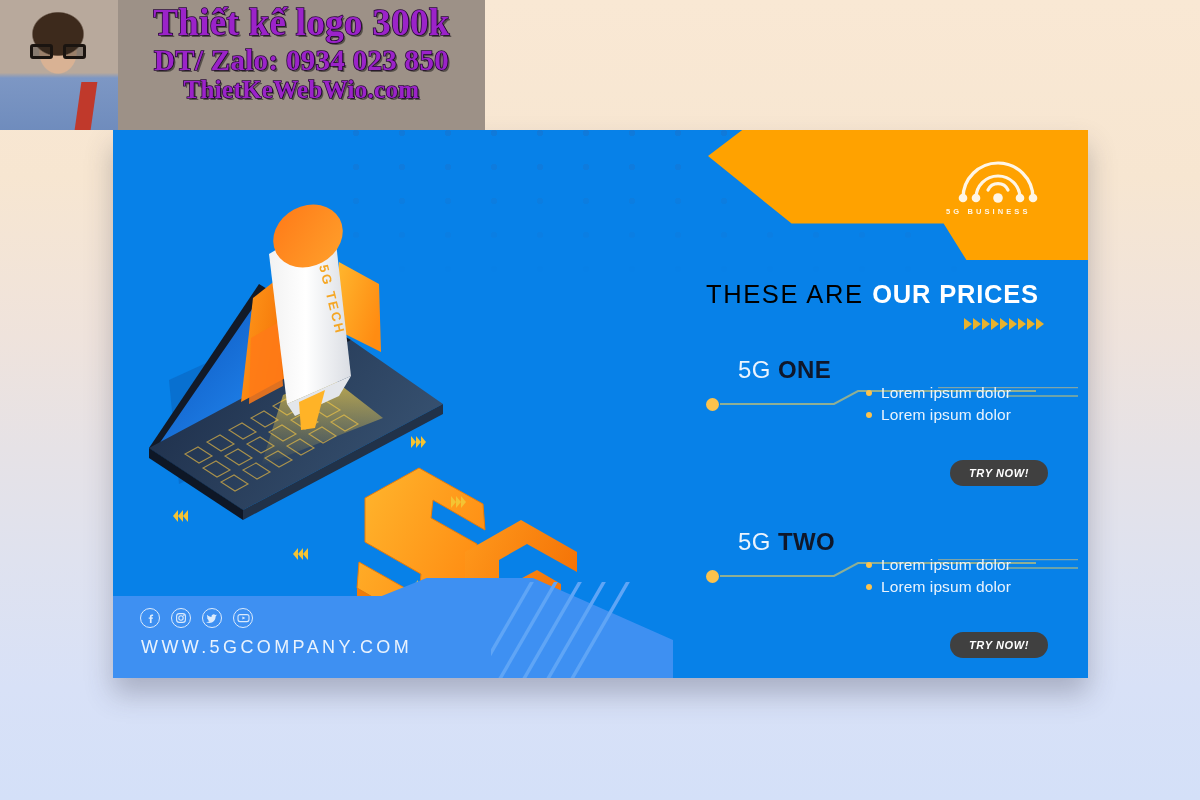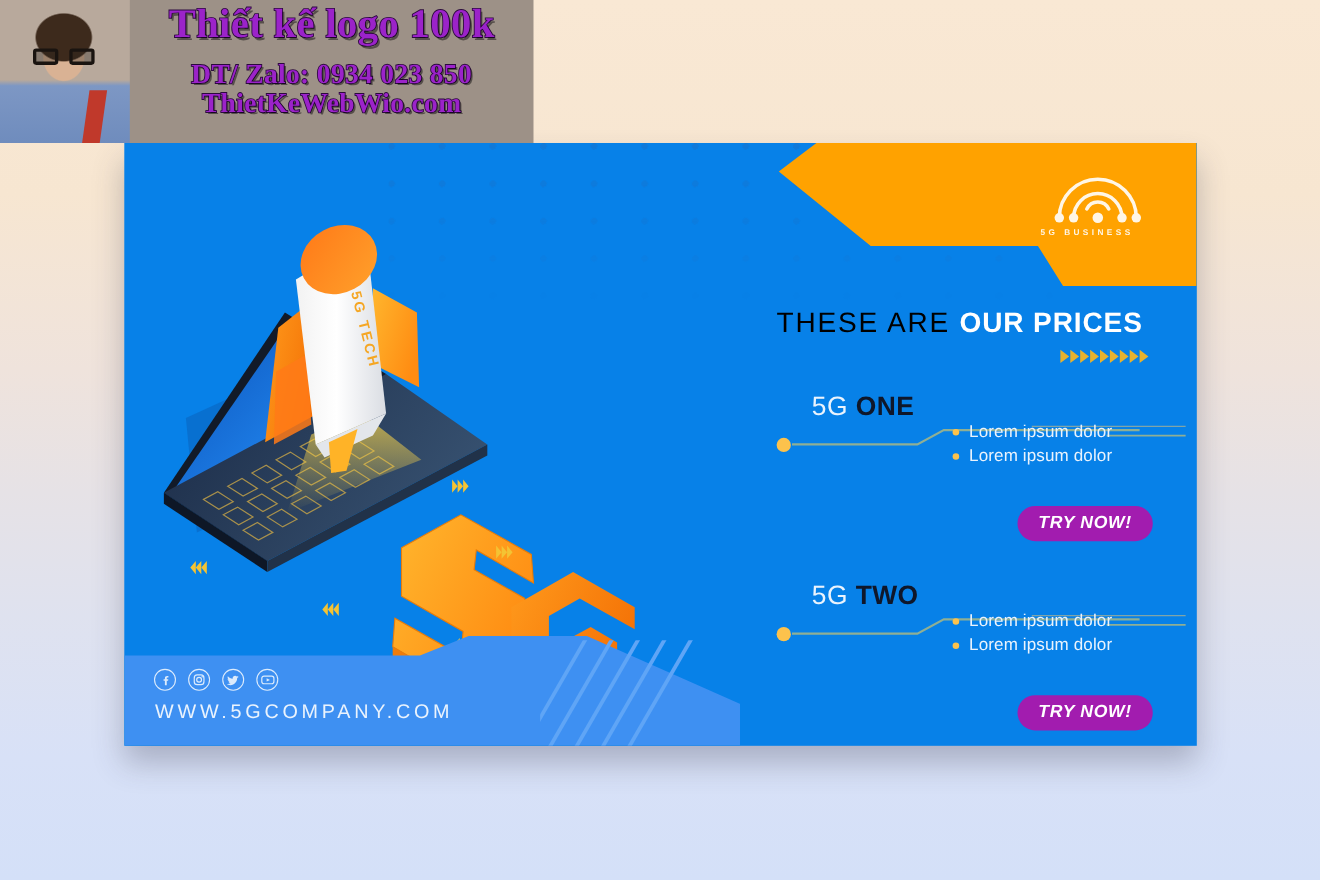--- a/index.html
+++ b/index.html
@@ -36,21 +36,21 @@
   }
   #wm-text{ position:absolute; left:118px; top:4px; width:367px; text-align:center; }
   #wm-text div{
     font-family:"Liberation Serif", serif; font-weight:bold; color:#9b23c9;
     letter-spacing:.3px; line-height:1.04;
     -webkit-text-stroke:1.6px #2b0a3d;
     paint-order:stroke fill;
     text-shadow:2px 2px 0 rgba(0,0,0,.45);
   }
   #wm-l1{ font-size:37px; }
-  #wm-l2{ font-size:25px; margin-top:13px; }
+  #wm-l2{ font-size:29px; margin-top:3px; }
   #wm-l3{ font-size:25px; margin-top:1px; }
 
   
   #banner{
     position:absolute; left:113px; top:130px; width:975px; height:548px;
     background:#0781E8; overflow:hidden; z-index:10;
     box-shadow:0 16px 26px rgba(60,60,80,.30);
   }
   
   #dots{
@@ -101,22 +101,22 @@
     border-radius:50%; background:#FCC24C;
   }
   .plan-list{ position:absolute; left:160px; top:28px; }
   .plan-list li{ list-style:none; display:flex; align-items:center; margin-bottom:4px; }
   .plan-list .bdot{
     width:6px;height:6px;border-radius:50%;background:#FCC24C;margin-right:9px;flex:0 0 auto;
   }
   .plan-list .btxt{ color:#EAF3FD; font-size:15.5px; font-weight:300; letter-spacing:.1px; }
   .try-btn{
     position:absolute; right:30px; top:104px;
-    background:#a21caf; color:#ffffff; border:none; border-radius:20px;
-    padding:7px 19px; font-size:16px; font-weight:bold; font-style:italic;
+    background:#404040; color:#ffffff; border:none; border-radius:20px;
+    padding:7px 19px; font-size:11px; font-weight:bold; font-style:italic;
     letter-spacing:.6px; cursor:pointer; font-family:"Liberation Sans", sans-serif;
   }
 
   
   #illus{ position:absolute; left:20px; top:50px; width:460px; height:470px; }
   .mini-chev{ position:absolute; width:15px; height:13px; }
   .mini-chev span{
     position:absolute; top:0; width:0;height:0;
     border-top:6px solid transparent;border-bottom:6px solid transparent;
   }
@@ -154,21 +154,21 @@
 
 <div id="watermark">
   <div id="wm-photo">
     <div id="wm-glasses">
         <i></i>
         <i></i>
       </div>
     <div id="wm-strap"></div>
   </div>
   <div id="wm-text">
-    <div id="wm-l1">Thiết kế logo 100k</div>
+    <div id="wm-l1">Thiết kế logo 300k</div>
     <div id="wm-l2">DT/ Zalo: 0934 023 850</div>
     <div id="wm-l3">ThietKeWebWio.com</div>
   </div>
 </div>
 
 <div id="banner">
 
   <div id="dots"></div>
 
   <div id="orange-shape"></div>

